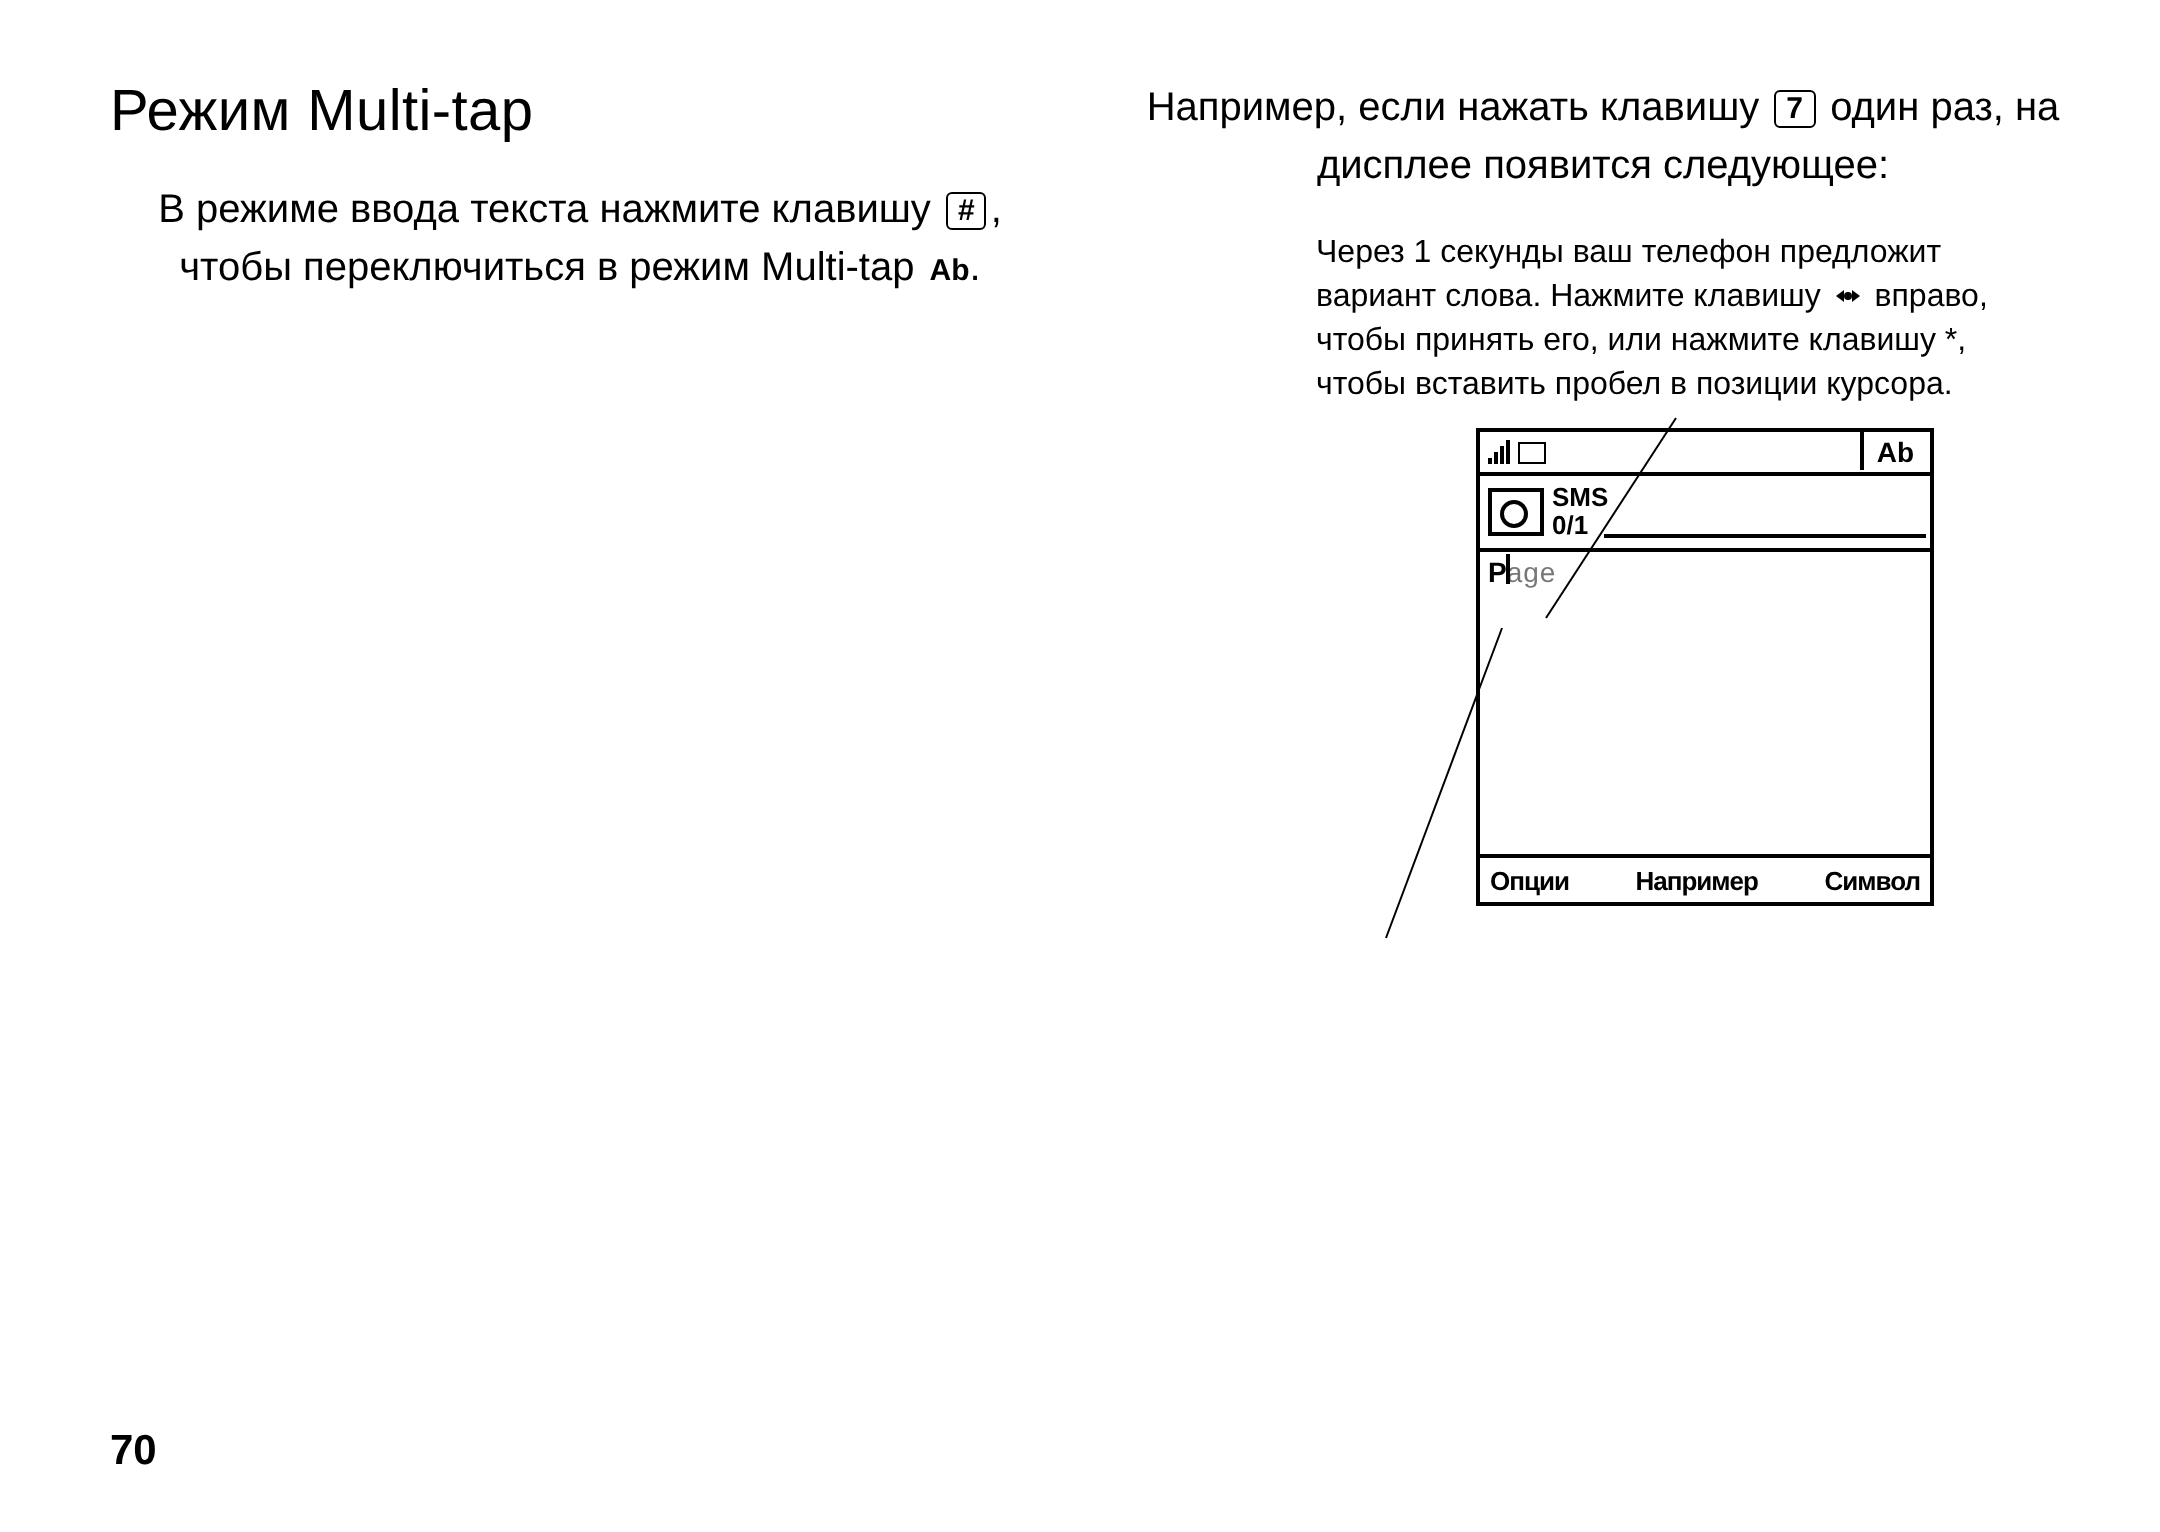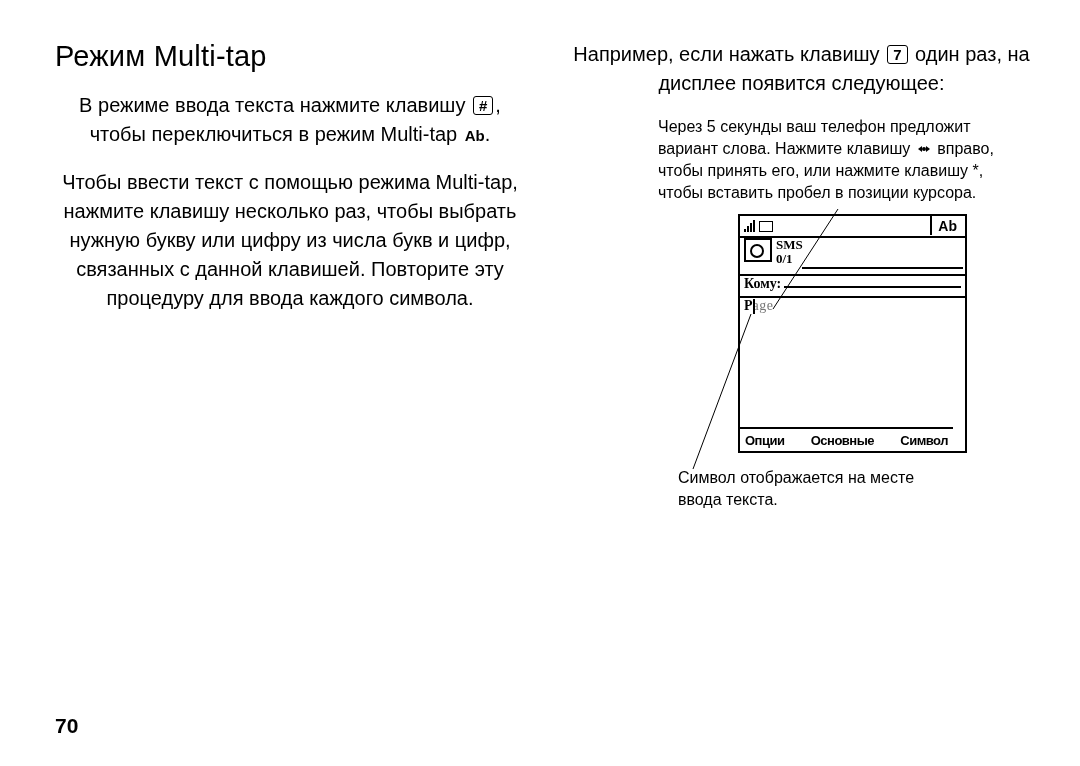--- a/index.html
+++ b/index.html
@@ -147,23 +147,24 @@
     font-weight: 700;
     font-size: 14px;
     border-left: 2px solid #000;
     padding: 1px 4px 0 6px;
     height: 18px;
     line-height: 18px;
   }
   .ps-row {
     border-bottom: 2px solid #000;
     display: flex;
+    align-items: center;
     padding: 0 4px;
     font-weight: 700;
-    font-family: Liberation Serif, serif;
+    font-family: Liberation Sans, sans-serif;
   }
   .ps-row.sms {
     height: 36px;
     position: relative;
   }
   .ps-row.sms .cam-icon {
     width: 24px; height: 20px;
     border: 2px solid #000;
     position: relative;
     margin-right: 4px;
@@ -215,21 +216,21 @@
     height: 15px;
     background: #000;
   }
 
   .ps-body {
     position: absolute;
     top: 100px; left: 0; right: 0; bottom: 22px;
   }
   .ps-bottombar {
     position: absolute;
-    left: 0; right: 12px; bottom: 0;
+    left: 0; right: 0; bottom: 0;
     height: 22px;
     border-top: 2px solid #000;
     display: flex;
     align-items: center;
     justify-content: space-between;
     padding: 0 5px;
     font-weight: 700;
     font-size: 13px;
     font-family: "Arial Narrow", Arial, sans-serif;
     letter-spacing: -0.5px;
@@ -259,30 +260,29 @@
 <div class="page">
   <div class="columns">
 
     <div class="col col-left">
       <h2 class="section-title">Режим Multi-tap</h2>
 
       <p class="body">
         <span>В режиме ввода текста нажмите клавишу </span><span class="inline-key">#</span><span>, чтобы переключиться в режим Multi-tap </span><span class="inline-mode">Ab</span><span>.</span>
       </p>
 
-      <p class="body">Чтобы ввести текст с помощью режима Multi-tap, нажмите клавишу несколько раз, чтобы выбрать нужную букву или цифру из числа букв и цифр, связанных с данной клавишей. Повторите эту процедуру для ввода каждого символа.</p>
     </div>
 
     <div class="col col-right">
       <p class="body">
         <span>Например, если нажать клавишу </span><span class="inline-key">7</span><span> один раз, на дисплее появится следующее:</span>
       </p>
 
       <div class="callout-top">
-        <span>Через 5 секунды ваш телефон предложит вариант слова. Нажмите клавишу </span><span class="nav-icon"><span class="r"></span></span><span> вправо, чтобы принять его, или нажмите клавишу *, чтобы вставить пробел в позиции курсора.</span>
+        <span>Через 1 секунды ваш телефон предложит вариант слова. Нажмите клавишу </span><span class="nav-icon"><span class="r"></span></span><span> вправо, чтобы принять его, или нажмите клавишу *, чтобы вставить пробел в позиции курсора.</span>
       </div>
 
       <div class="diagram-wrap">
 
         <div class="phone-screen">
           <div class="ps-topbar">
             <span class="signal">
                 <span></span>
                 <span></span>
                 <span></span>
@@ -292,46 +292,41 @@
             <span class="mode">Ab</span>
           </div>
           <div class="ps-row sms">
             <span class="cam-icon"></span>
             <span class="sms-labels">
               <span>SMS</span>
               <span>0/1</span>
             </span>
             <span class="sms-line"></span>
           </div>
-          <div class="ps-row to">
-            <span>Кому:</span>
-            <span class="to-line"></span>
-          </div>
           <div class="ps-row input">
             <span class="p-char">P</span>
               <span class="cursor-line"></span>
               <span class="ghost">age</span>
           </div>
           <div class="ps-body"></div>
           <div class="ps-bottombar">
             <span>Опции</span>
-            <span>Основные</span>
+            <span>Например</span>
             <span>Символ</span>
           </div>
         </div>
 
         <svg width="400" height="260" style="position:absolute; left:0; top:-10px; pointer-events:none;">
           <line x1="180" y1="5" x2="115" y2="105" stroke="#000" stroke-width="1"></line>
         </svg>
 
         <svg width="400" height="300" style="position:absolute; left:0; top:0; pointer-events:none;">
           <line x1="93" y1="100" x2="35" y2="255" stroke="#000" stroke-width="1"></line>
         </svg>
 
-        <div class="callout-bottom">Символ отображается на месте ввода текста.</div>
       </div>
     </div>
 
   </div>
 
   <div class="footer">
     <span class="pnum">70</span>
   </div>
 </div>
 

